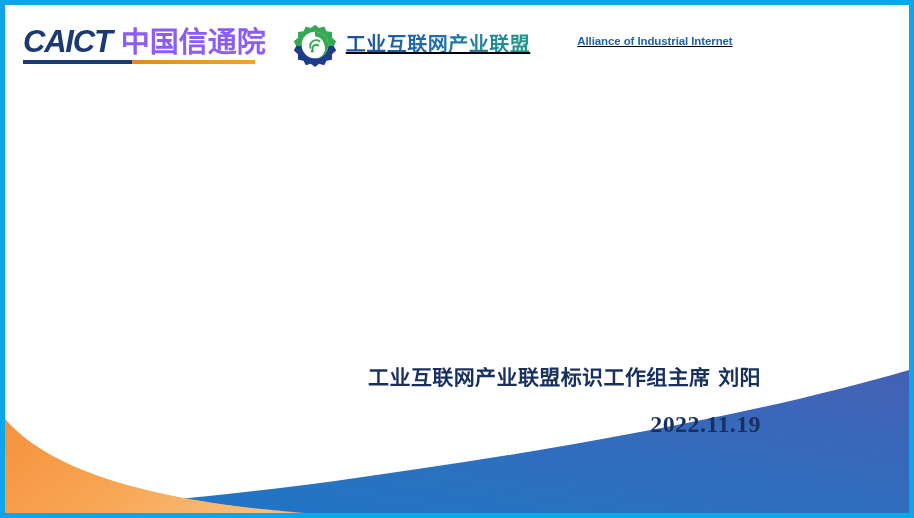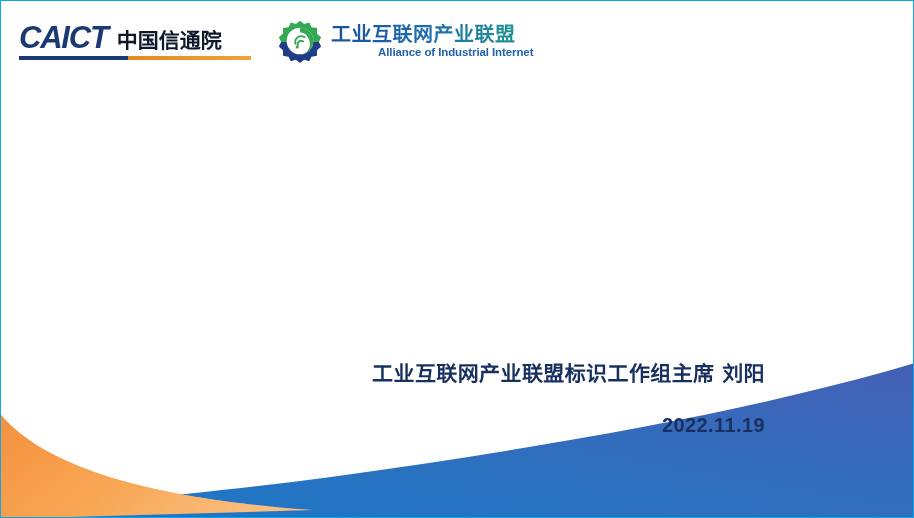--- a/index.html
+++ b/index.html
@@ -10,21 +10,21 @@
   body {
     font-family: "Liberation Sans", "DejaVu Sans", sans-serif;
   }
 
   #slide {
     position: relative;
     width: 914px;
     height: 518px;
     background: #ffffff;
     overflow: hidden;
-    border: 1px solid #0ea5e9;
+    border: 5px solid #0ea5e9;
     box-sizing: border-box;
   }
 
   
   .wave-layer {
     position: absolute;
     left: 0;
     top: 0;
     width: 914px;
     height: 518px;
@@ -56,22 +56,22 @@
     font-weight: 700;
     font-style: italic;
     font-size: 31px;
     letter-spacing: -1.2px;
     color: #1b3a73;
     line-height: 1;
   }
   .caict-cn {
     font-family: "DejaVu Sans", "Liberation Sans", sans-serif;
     font-weight: 700;
-    font-size: 21px;
-    color: #0f172a;
+    font-size: 29px;
+    color: #8b5cf6;
     line-height: 1;
     margin-left: 9px;
     letter-spacing: 0px;
   }
   .caict-rule {
     margin-top: 3px;
     width: 232px;
     height: 4px;
     background: linear-gradient(to right, #1b3a73 0%, #1b3a73 47%, #e8881f 47%, #f0a23a 100%);
   }
@@ -82,22 +82,23 @@
     margin-left: 4px;
   }
   .aii-icon {
     width: 46px;
     height: 46px;
     flex: 0 0 46px;
     margin-right: 8px;
   }
   .aii-text {
     display: flex;
-    flex-direction: column;
+    flex-direction: row;
     justify-content: center;
+    text-decoration: underline;
   }
   .aii-cn {
     font-family: "DejaVu Sans", "Liberation Sans", sans-serif;
     font-weight: 700;
     font-size: 20px;
     line-height: 1.06;
     letter-spacing: 0.5px;
     background: linear-gradient(to right, #1c4f9c 0%, #1f6bb0 45%, #1f9a8a 100%);
     -webkit-background-clip: text;
     background-clip: text;
@@ -154,27 +155,27 @@
     font-family: "DejaVu Sans", "Liberation Sans", sans-serif;
     font-weight: 700;
     font-size: 21px;
     letter-spacing: 0.4px;
     color: #17305f;
     line-height: 1.25;
     white-space: nowrap;
     margin-top: 48px;
   }
   .date-line {
-    font-family: Liberation Sans, sans-serif;
-    font-weight: 700;
-    font-size: 20px;
+    font-family: Liberation Serif, serif;
+    font-weight: 700;
+    font-size: 24px;
     letter-spacing: 0.4px;
     color: #17305f;
     line-height: 1.25;
-    margin-top: 26px;
+    margin-top: 18px;
     white-space: nowrap;
   }
 </style>
 </head>
 <body>
 
 <div id="slide">
 
   <svg class="wave-layer" viewBox="0 0 914 518" preserveAspectRatio="none">
     <defs>

